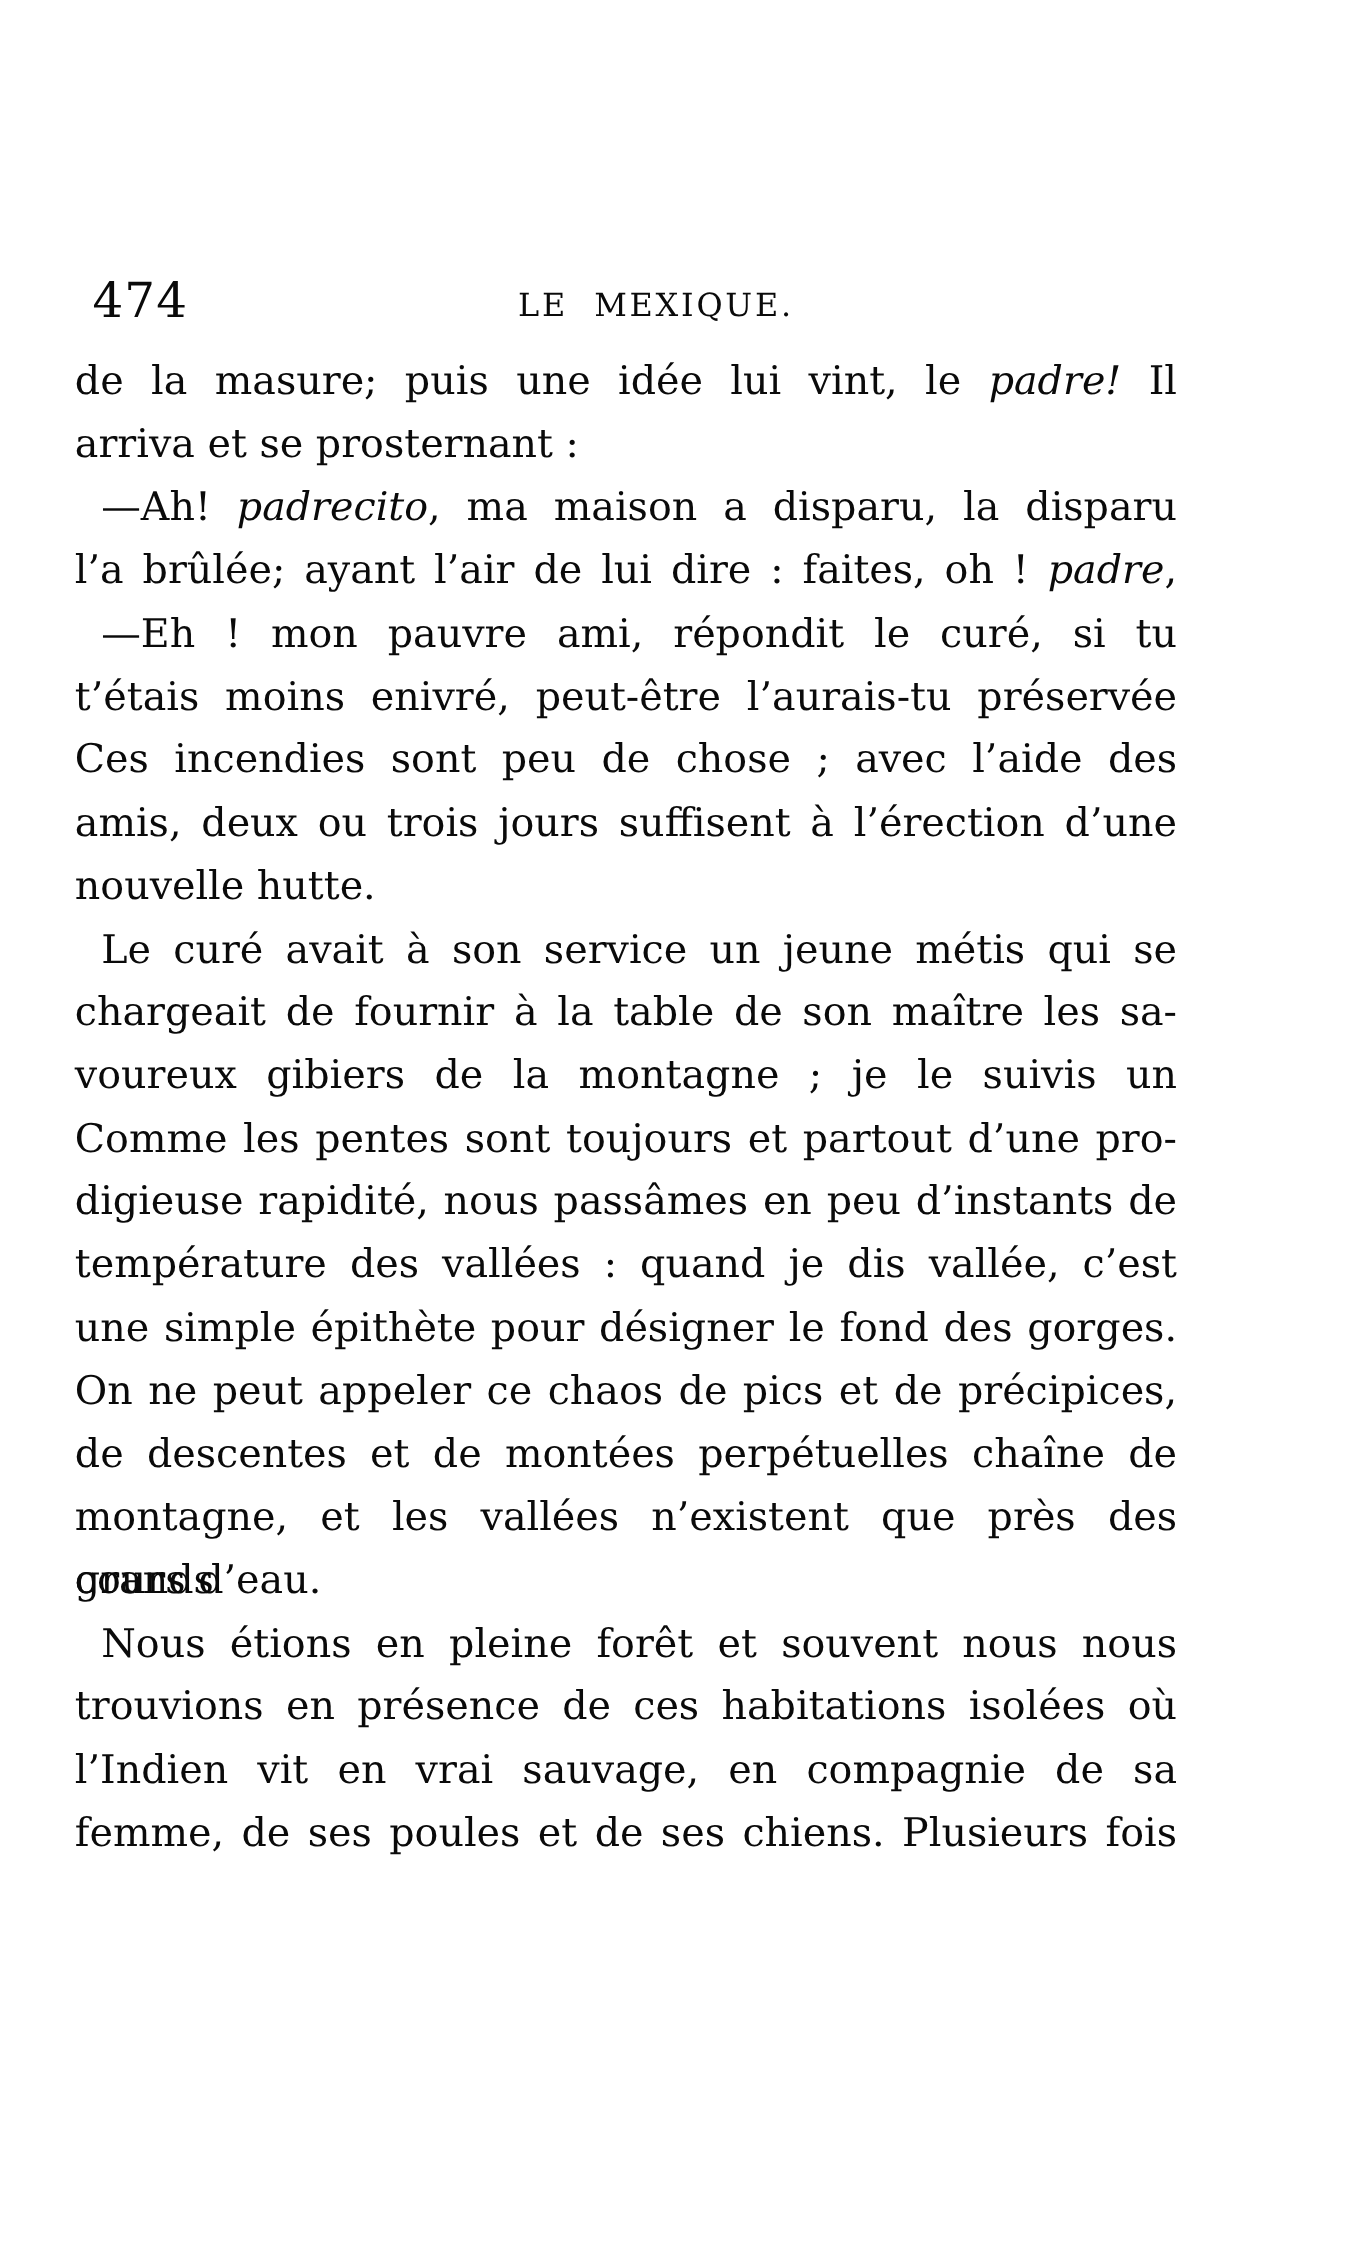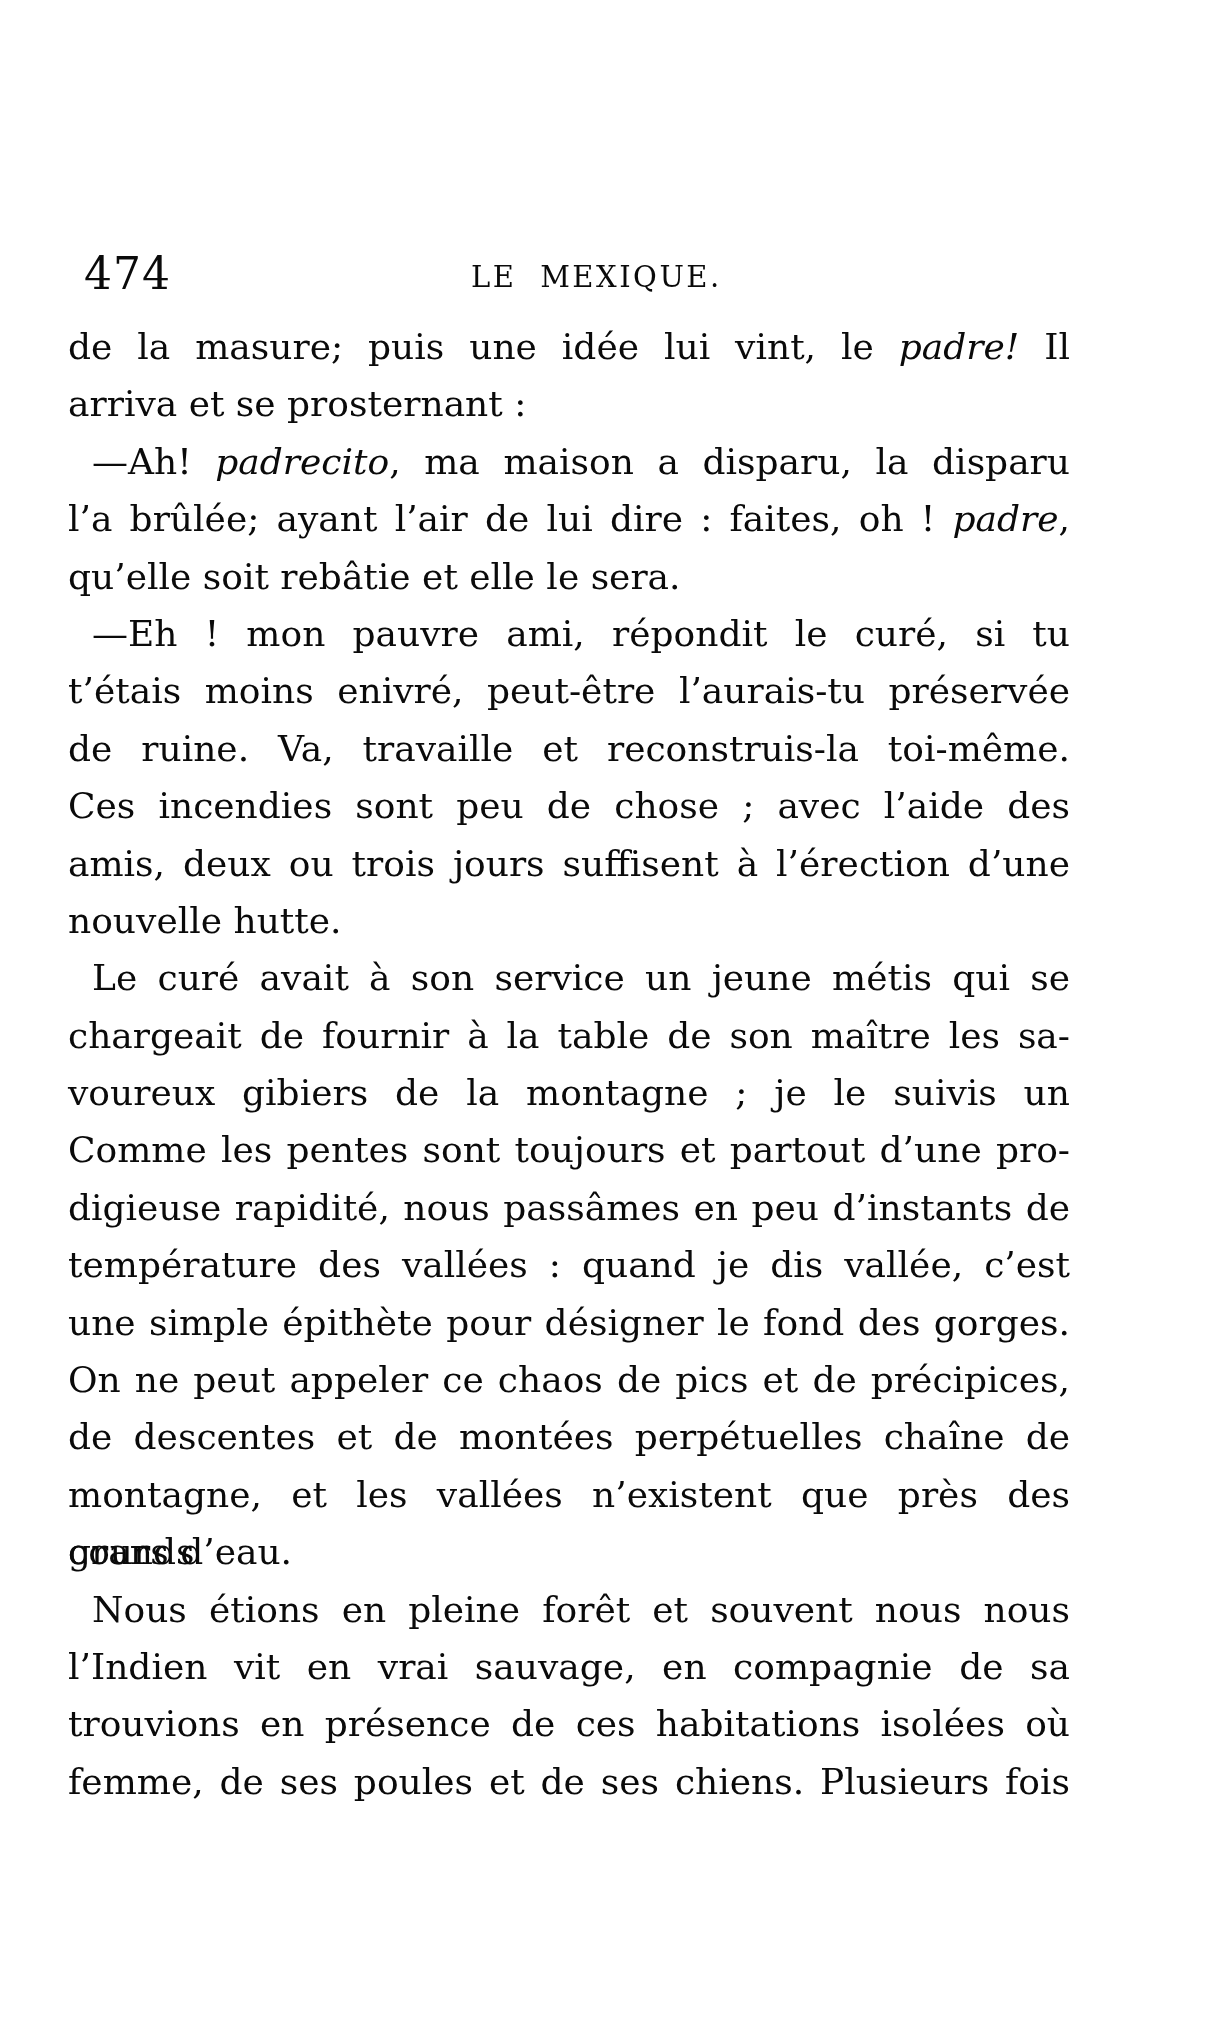--- a/index.html
+++ b/index.html
@@ -63,36 +63,34 @@
 <div class="page">
   <div>
     <span class="folio">474</span>
     <span class="running-title">LE MEXIQUE.</span>
   </div>
   <div class="body-text" id="body-text">
       <div class="line just"><span class="rm">de la masure; puis une idée lui vint, le </span><span class="it">padre!</span><span class="rm"> Il</span></div>
       <div class="line"><span class="rm">arriva et se prosternant :</span></div>
       <div class="line just indent"><span class="rm">—Ah! </span><span class="it">padrecito</span><span class="rm">, ma maison a disparu, la disparu</span></div>
       <div class="line just"><span class="rm">l’a brûlée; ayant l’air de lui dire : faites, oh ! </span><span class="it">padre</span><span class="rm">,</span></div>
-      <div class="line"><span class="rm">qu’elle soit rebâtie et elle le sera.</span></div>
       <div class="line just indent"><span class="rm">—Eh ! mon pauvre ami, répondit le curé, si tu</span></div>
       <div class="line just"><span class="rm">t’étais moins enivré, peut-être l’aurais-tu préservée</span></div>
-      <div class="line just"><span class="rm">de ruine. Va, travaille et reconstruis-la toi-même.</span></div>
       <div class="line just"><span class="rm">Ces incendies sont peu de chose ; avec l’aide des</span></div>
       <div class="line just"><span class="rm">amis, deux ou trois jours suffisent à l’érection d’une</span></div>
       <div class="line"><span class="rm">nouvelle hutte.</span></div>
       <div class="line just indent"><span class="rm">Le curé avait à son service un jeune métis qui se</span></div>
       <div class="line just"><span class="rm">chargeait de fournir à la table de son maître les sa-</span></div>
       <div class="line just"><span class="rm">voureux gibiers de la montagne ; je le suivis un</span></div>
       <div class="line just"><span class="rm">Comme les pentes sont toujours et partout d’une pro-</span></div>
       <div class="line just"><span class="rm">digieuse rapidité, nous passâmes en peu d’instants de</span></div>
       <div class="line just"><span class="rm">température des vallées : quand je dis vallée, c’est</span></div>
       <div class="line just"><span class="rm">une simple épithète pour désigner le fond des gorges.</span></div>
       <div class="line just"><span class="rm">On ne peut appeler ce chaos de pics et de précipices,</span></div>
       <div class="line just"><span class="rm">de descentes et de montées perpétuelles chaîne de</span></div>
       <div class="line just"><span class="rm">montagne, et les vallées n’existent que près des grands</span></div>
       <div class="line"><span class="rm">cours d’eau.</span></div>
       <div class="line just indent"><span class="rm">Nous étions en pleine forêt et souvent nous nous</span></div>
+      <div class="line just"><span class="rm">trouvions en présence de ces habitations isolées où</span></div>
       <div class="line just"><span class="rm">l’Indien vit en vrai sauvage, en compagnie de sa</span></div>
-      <div class="line just"><span class="rm">trouvions en présence de ces habitations isolées où</span></div>
       <div class="line just"><span class="rm">femme, de ses poules et de ses chiens. Plusieurs fois</span></div>
     </div>
 </div>
 
 </body></html>

